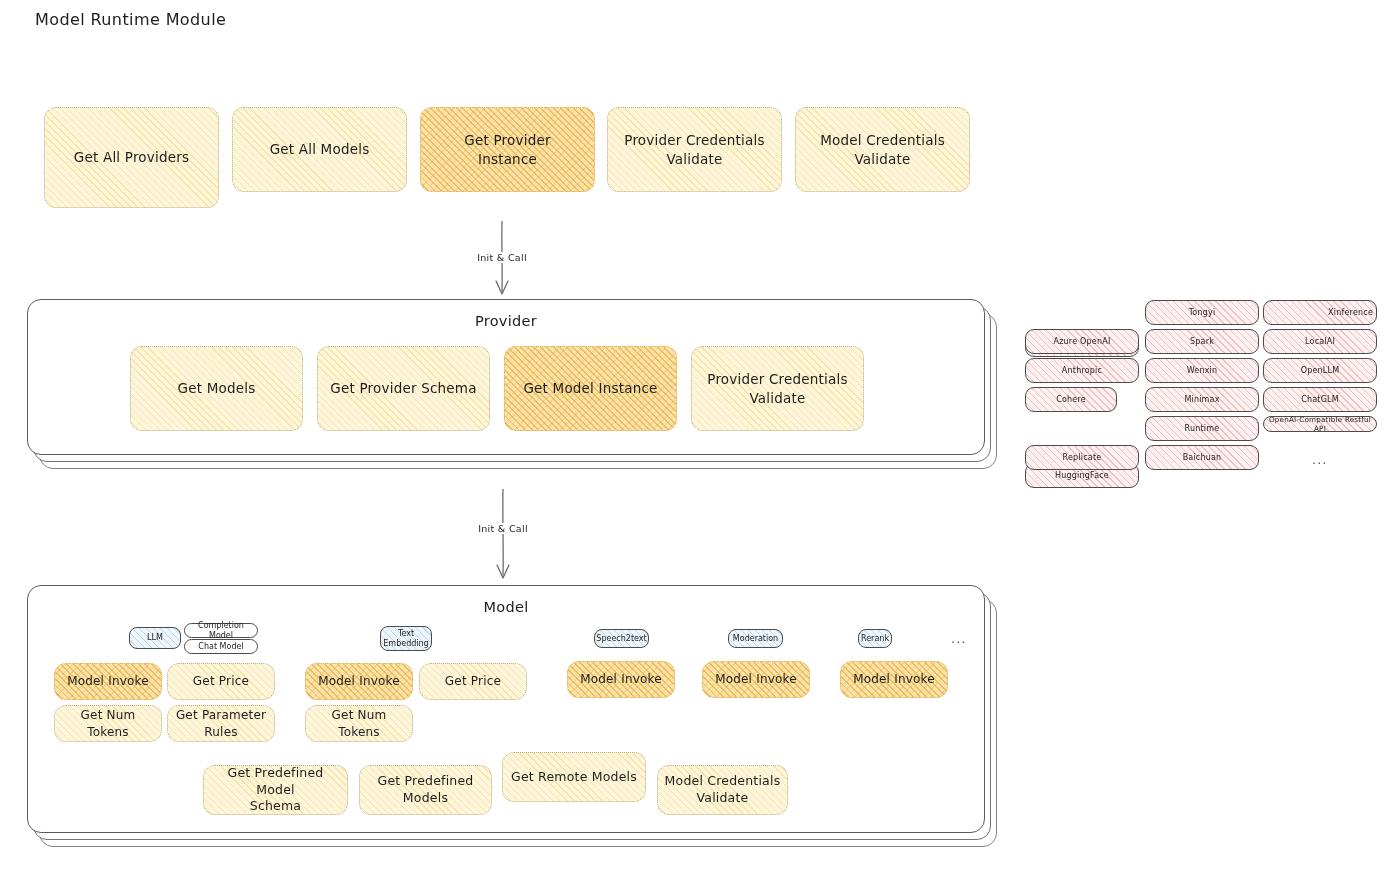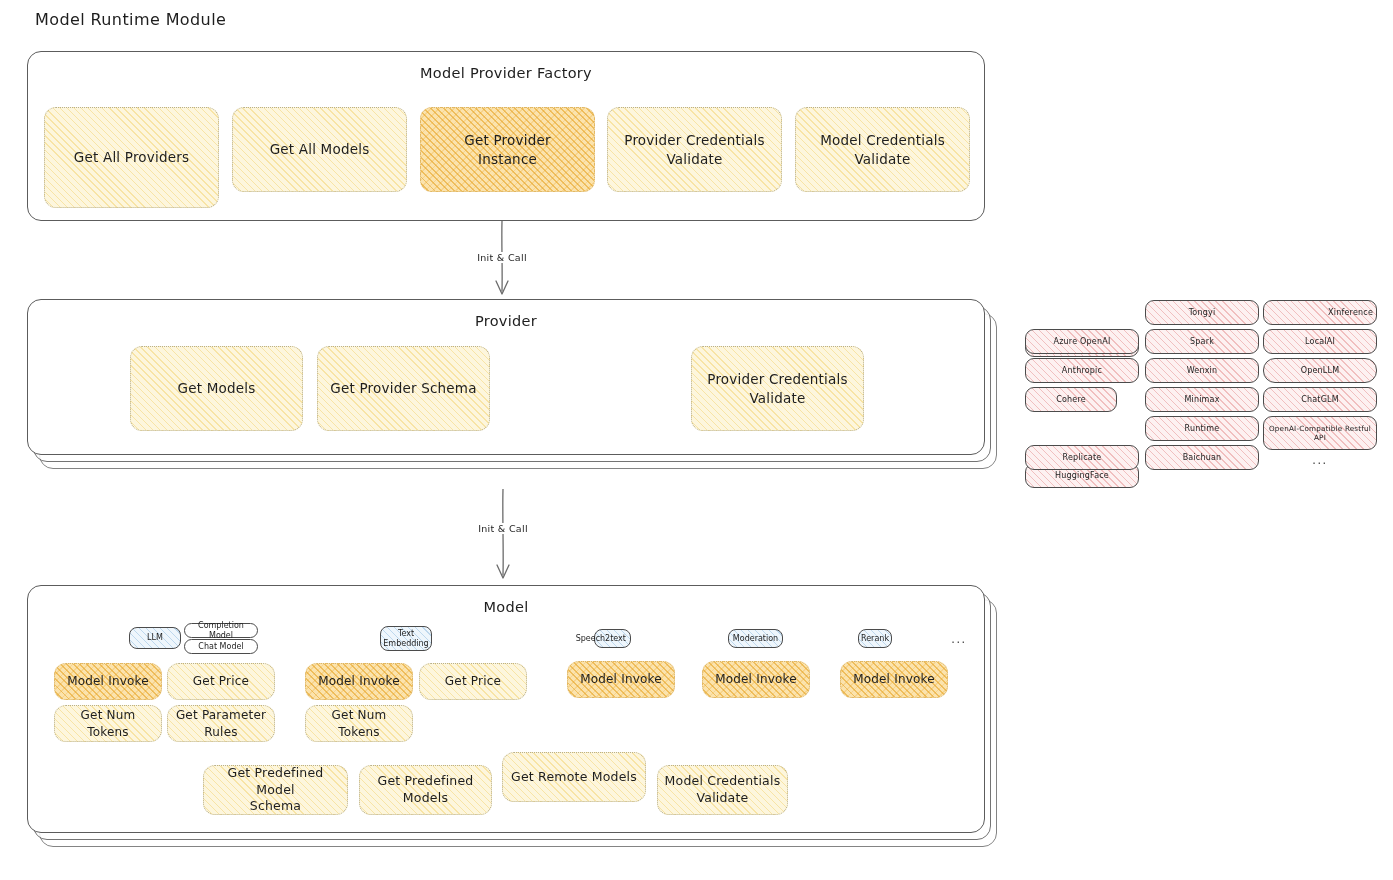--- a/index.html
+++ b/index.html
@@ -119,24 +119,20 @@
     position:absolute;font-size:13px;color:#555;letter-spacing:1px;z-index:4;
   }
 </style>
 </head>
 <body>
 
 <div class="canvas">
 
   <div class="page-title">Model Runtime Module</div>
 
-  <div class="shell" style="left:27px;top:51px;width:958px;height:170px;">
-    <div class="layer l1"></div>
-    <div class="shell-title">Model Provider Factory</div>
-  </div>
 
   <div class="node fill-yellow" style="left:44px;top:107px;width:175px;height:101px;">
     <span>Get All Providers</span>
   </div>
   <div class="node fill-yellow" style="left:232px;top:107px;width:175px;height:85px;">
     <span>Get All Models</span>
   </div>
   <div class="node fill-orange" style="left:420px;top:107px;width:175px;height:85px;">
     <span style="white-space:pre-line;">Get Provider
 Instance</span>
@@ -162,20 +158,23 @@
     <div class="layer l1"></div>
     <div class="shell-title">Provider</div>
   </div>
 
   <div class="node fill-yellow" style="left:130px;top:346px;width:173px;height:85px;">
     <span>Get Models</span>
   </div>
   <div class="node fill-yellow" style="left:317px;top:346px;width:173px;height:85px;">
     <span>Get Provider Schema</span>
   </div>
+  <div class="node fill-orange" style="left:504px;top:346px;width:173px;height:85px;">
+    <span>Get Model Instance</span>
+  </div>
   <div class="node fill-yellow" style="left:691px;top:346px;width:173px;height:85px;">
     <span style="white-space:pre-line;">Provider Credentials
 Validate</span>
   </div>
 
   <div class="chip fill-pink" style="left:1025px;top:300px;width:114px;height:25px;margin-top:32px;">
     <span>OpenAI</span>
     </div>
   <div class="chip fill-pink" style="left:1025px;top:329px;width:114px;height:25px;">
     <span>Azure OpenAI</span>
@@ -211,27 +210,27 @@
   <div class="chip fill-pink" style="left:1145px;top:445px;width:114px;height:25px;">
     <span>Baichuan</span>
     </div>
 
   <div class="chip fill-pink" style="left:1263px;top:300px;width:114px;height:25px;justify-content:flex-end;">
     <span>Xinference</span>
     </div>
   <div class="chip fill-pink" style="left:1263px;top:329px;width:114px;height:25px;">
     <span>LocalAI</span>
     </div>
-  <div class="chip fill-pink" style="left:1263px;top:358px;width:114px;height:25px;border-radius:12px;">
+  <div class="chip fill-pink" style="left:1263px;top:358px;width:114px;height:25px;">
     <span>OpenLLM</span>
     </div>
   <div class="chip fill-pink" style="left:1263px;top:387px;width:114px;height:25px;">
     <span>ChatGLM</span>
     </div>
-  <div class="chip fill-pink tiny" style="left:1263px;top:416px;width:114px;height:34px;">
+  <div class="chip fill-pink tiny" style="left:1263px;top:416px;width:114px;height:16px;">
     <span>OpenAI-Compatible Restful API</span>
     </div>
   <div class="ellipsis" style="left:1312px;top:452px;">...</div>
 
   <svg class="arrow" style="left:485px;top:489px;" width="36" height="96" viewBox="0 0 36 96">
     <path d="M18 0 C17.3 28, 18.7 60, 18 86" stroke="#6b6b6b" stroke-width="1.3" fill="none" stroke-linecap="round"></path>
     <path d="M12 76 L18 89 L24 76" stroke="#6b6b6b" stroke-width="1.3" fill="none" stroke-linecap="round" stroke-linejoin="round"></path>
   </svg>
   <div class="arrow-label" style="left:503px;top:523px;">Init &amp; Call</div>
 
@@ -273,21 +272,21 @@
   <div class="node fill-orange" style="left:305px;top:663px;width:108px;height:37px;font-size:12px;">
     <span>Model Invoke</span>
     </div>
   <div class="node fill-yellow" style="left:419px;top:663px;width:108px;height:37px;font-size:12px;">
     <span>Get Price</span>
     </div>
   <div class="node fill-yellow" style="left:305px;top:705px;width:108px;height:37px;font-size:12px;">
     <span>Get Num Tokens</span>
     </div>
 
-  <div class="badge fill-blue" style="left:594px;top:629px;width:37px;height:19px;justify-content:flex-end;">
+  <div class="badge fill-blue" style="left:594px;top:629px;width:55px;height:19px;">
     <span>Speech2text</span>
   </div>
   <div class="node fill-orange" style="left:567px;top:661px;width:108px;height:37px;font-size:12px;">
     <span>Model Invoke</span>
     </div>
 
   <div class="badge fill-blue" style="left:728px;top:629px;width:55px;height:19px;">
     <span>Moderation</span>
   </div>
   <div class="node fill-orange" style="left:702px;top:661px;width:108px;height:37px;font-size:12px;">

